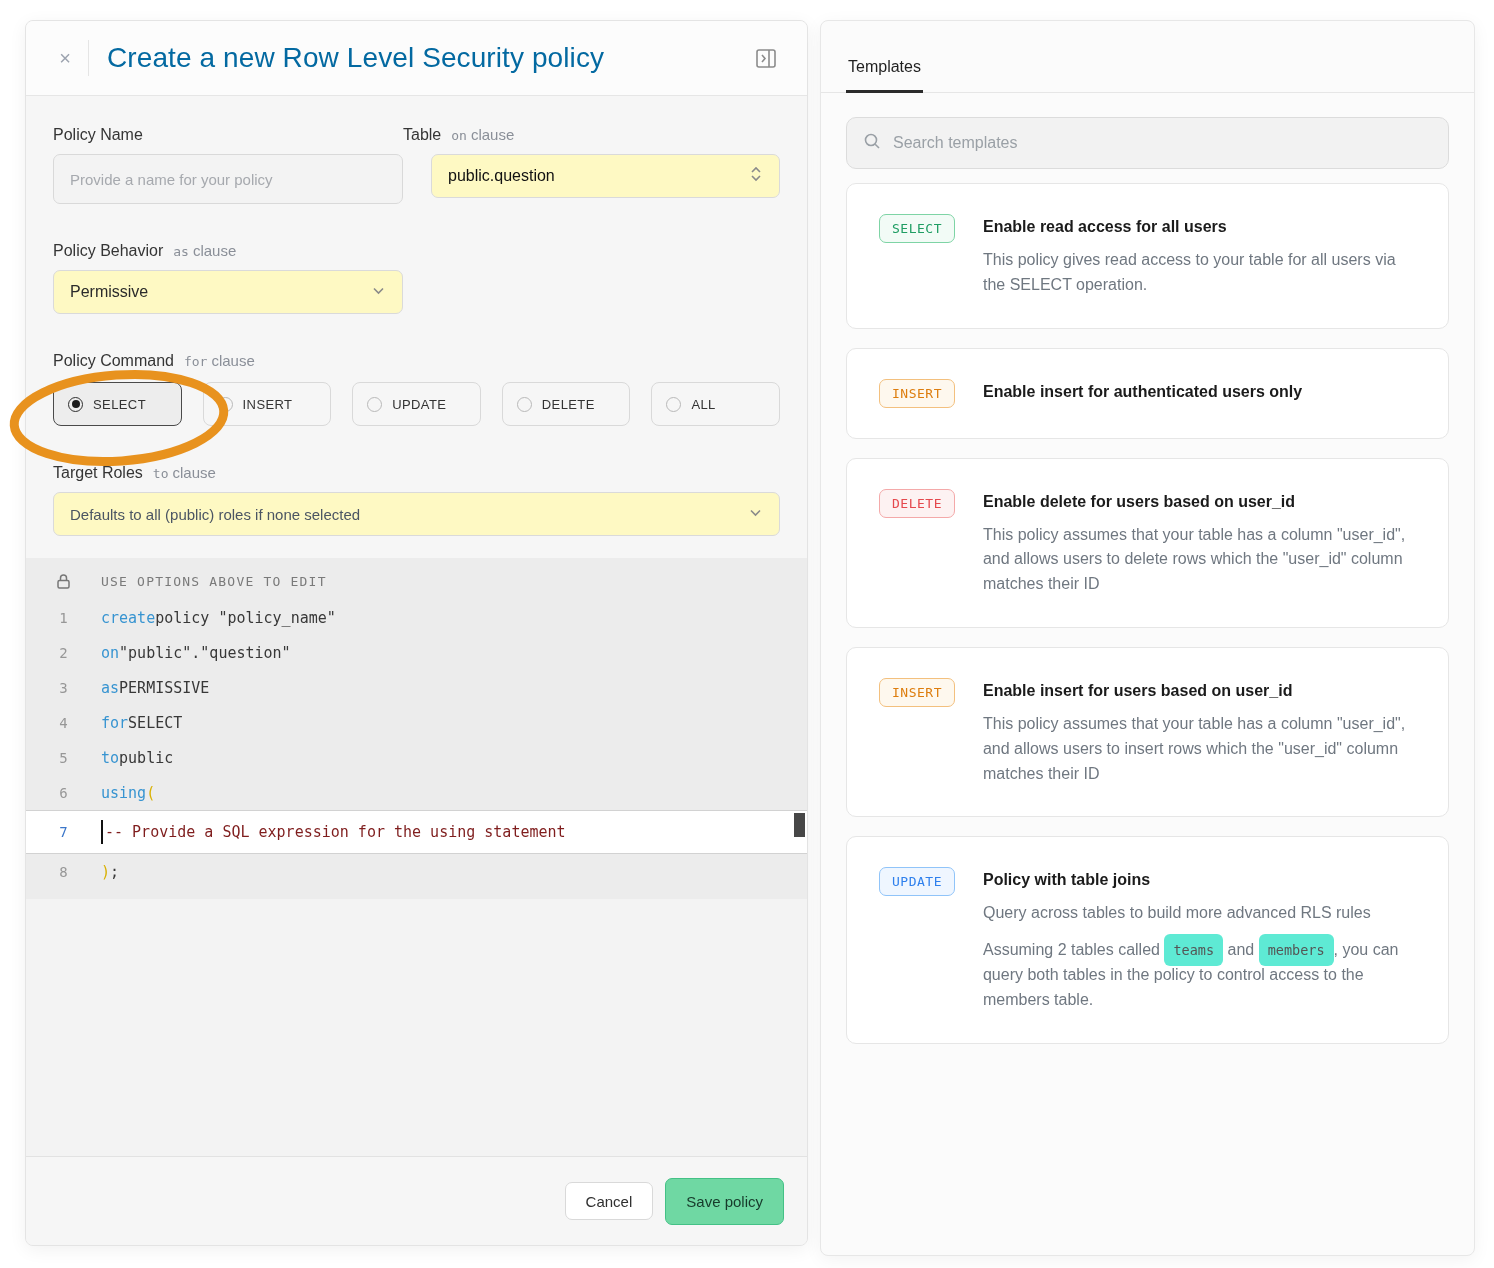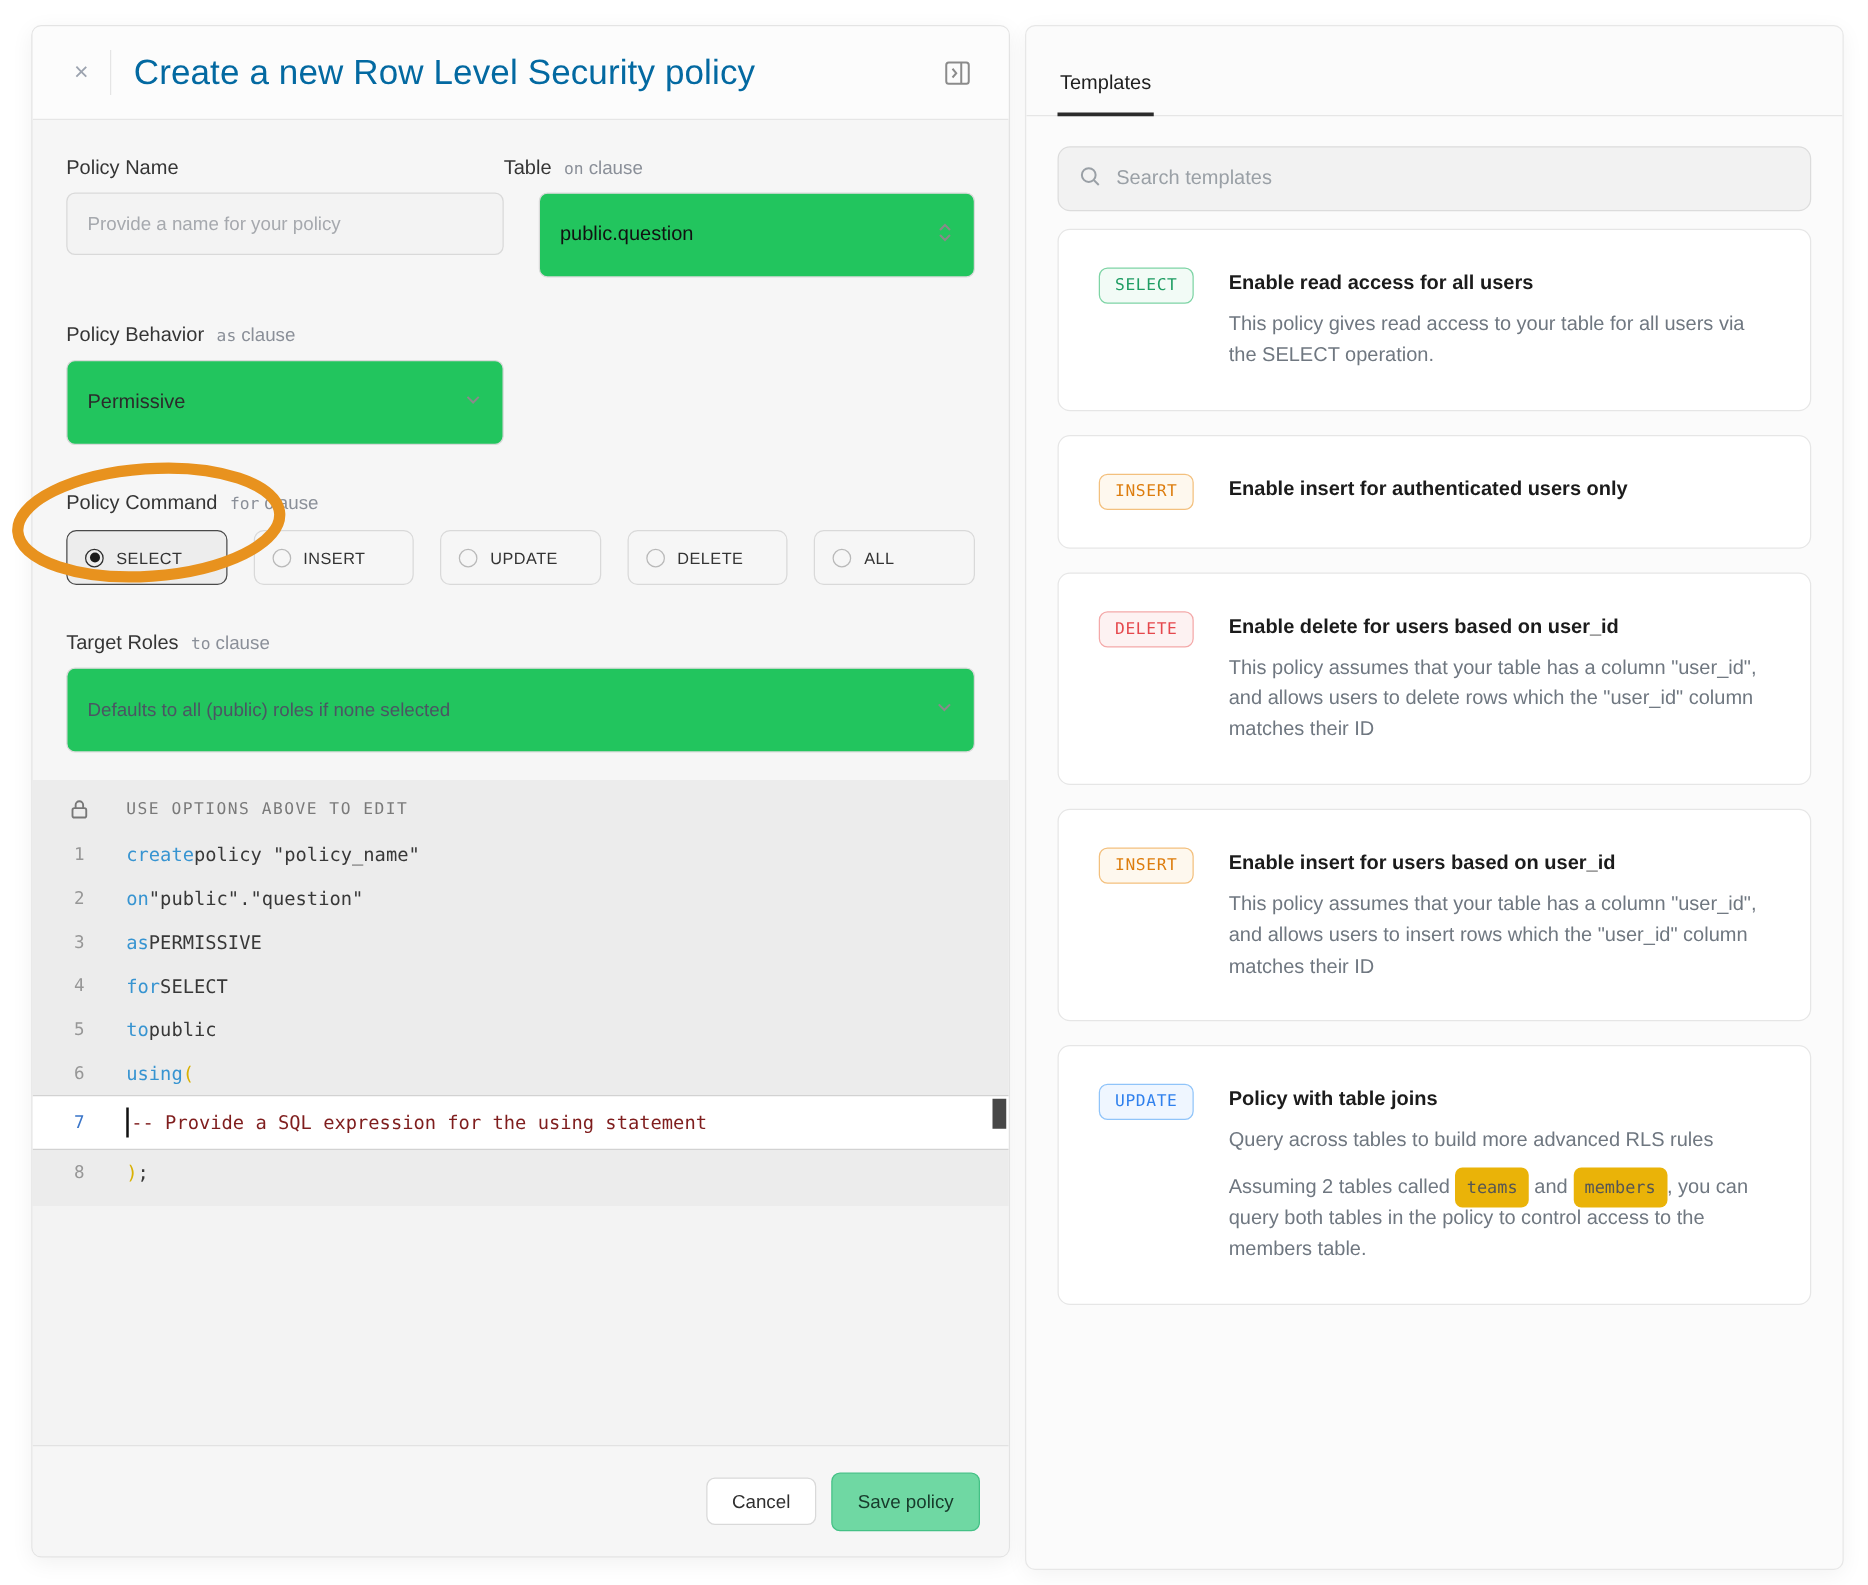--- a/index.html
+++ b/index.html
@@ -28,21 +28,21 @@
   .clause-word { font-size:15px; color:#8a8f98; margin-left:4px; }
   .col-a { width:350px; } .col-b { flex:1; }
 
   .inputs-row { display:flex; gap:28px; margin-top:10px; }
   .text-input {
     width:350px; height:50px; background:#f3f3f3; border:1px solid #d9d9d9; border-radius:7px;
     padding:0 16px; font-size:15px; color:#222; font-family:"Liberation Sans", sans-serif;
   }
   .text-input::placeholder { color:#a6a9ae; }
   .select-box {
-    height:68px; background:#22c55e; border:1px solid #dadada; border-radius:7px;
+    height:44px; background:#fef9c3; border:1px solid #dadada; border-radius:7px;
     display:flex; align-items:center; padding:0 16px; cursor:pointer;
   }
   .select-box.grow { flex:1; }
   .sel-value-strong { font-size:16px; font-weight:500; color:#111; }
   .sel-value { font-size:16px; color:#2b2b2b; }
   .sel-value-muted { font-size:15px; color:#4b5563; }
   .sel-caret { margin-left:auto; color:#8a8a8a; }
 
   .section-label { margin-top:38px; }
   .radio-row { display:flex; gap:21px; margin-top:12px; }
@@ -120,21 +120,21 @@
   }
   .badge.green  { color:#1f9d63; border-color:#7ed4a5; background:#f2fbf6; }
   .badge.orange { color:#dd7d0e; border-color:#f3c07e; background:#fef8ee; }
   .badge.red    { color:#e5484d; border-color:#f4a9a9; background:#fdf2f2; }
   .badge.blue   { color:#2f80ed; border-color:#90c4f9; background:#eff6ff; }
   .tpl-text { max-width:432px; }
   .tpl-title { font-size:16px; font-weight:700; color:#1b1b1b; padding-top:4px; }
   .tpl-desc { font-size:16px; color:#6f7780; line-height:1.55; margin-top:12px; }
   .code-chip {
     font-family:"DejaVu Sans Mono", monospace; font-size:13.5px; color:#555;
-    background:#eab308; border-radius:6px; padding:8px 9px; white-space:nowrap;
+    background:#5eead4; border-radius:6px; padding:8px 9px; white-space:nowrap;
   }
 
   
   .annotation { position:absolute; left:0; top:0; pointer-events:none; z-index:20; }
 </style>
 </head>
 <body>
 
 <div class="dialog">
   <div class="dlg-header">

